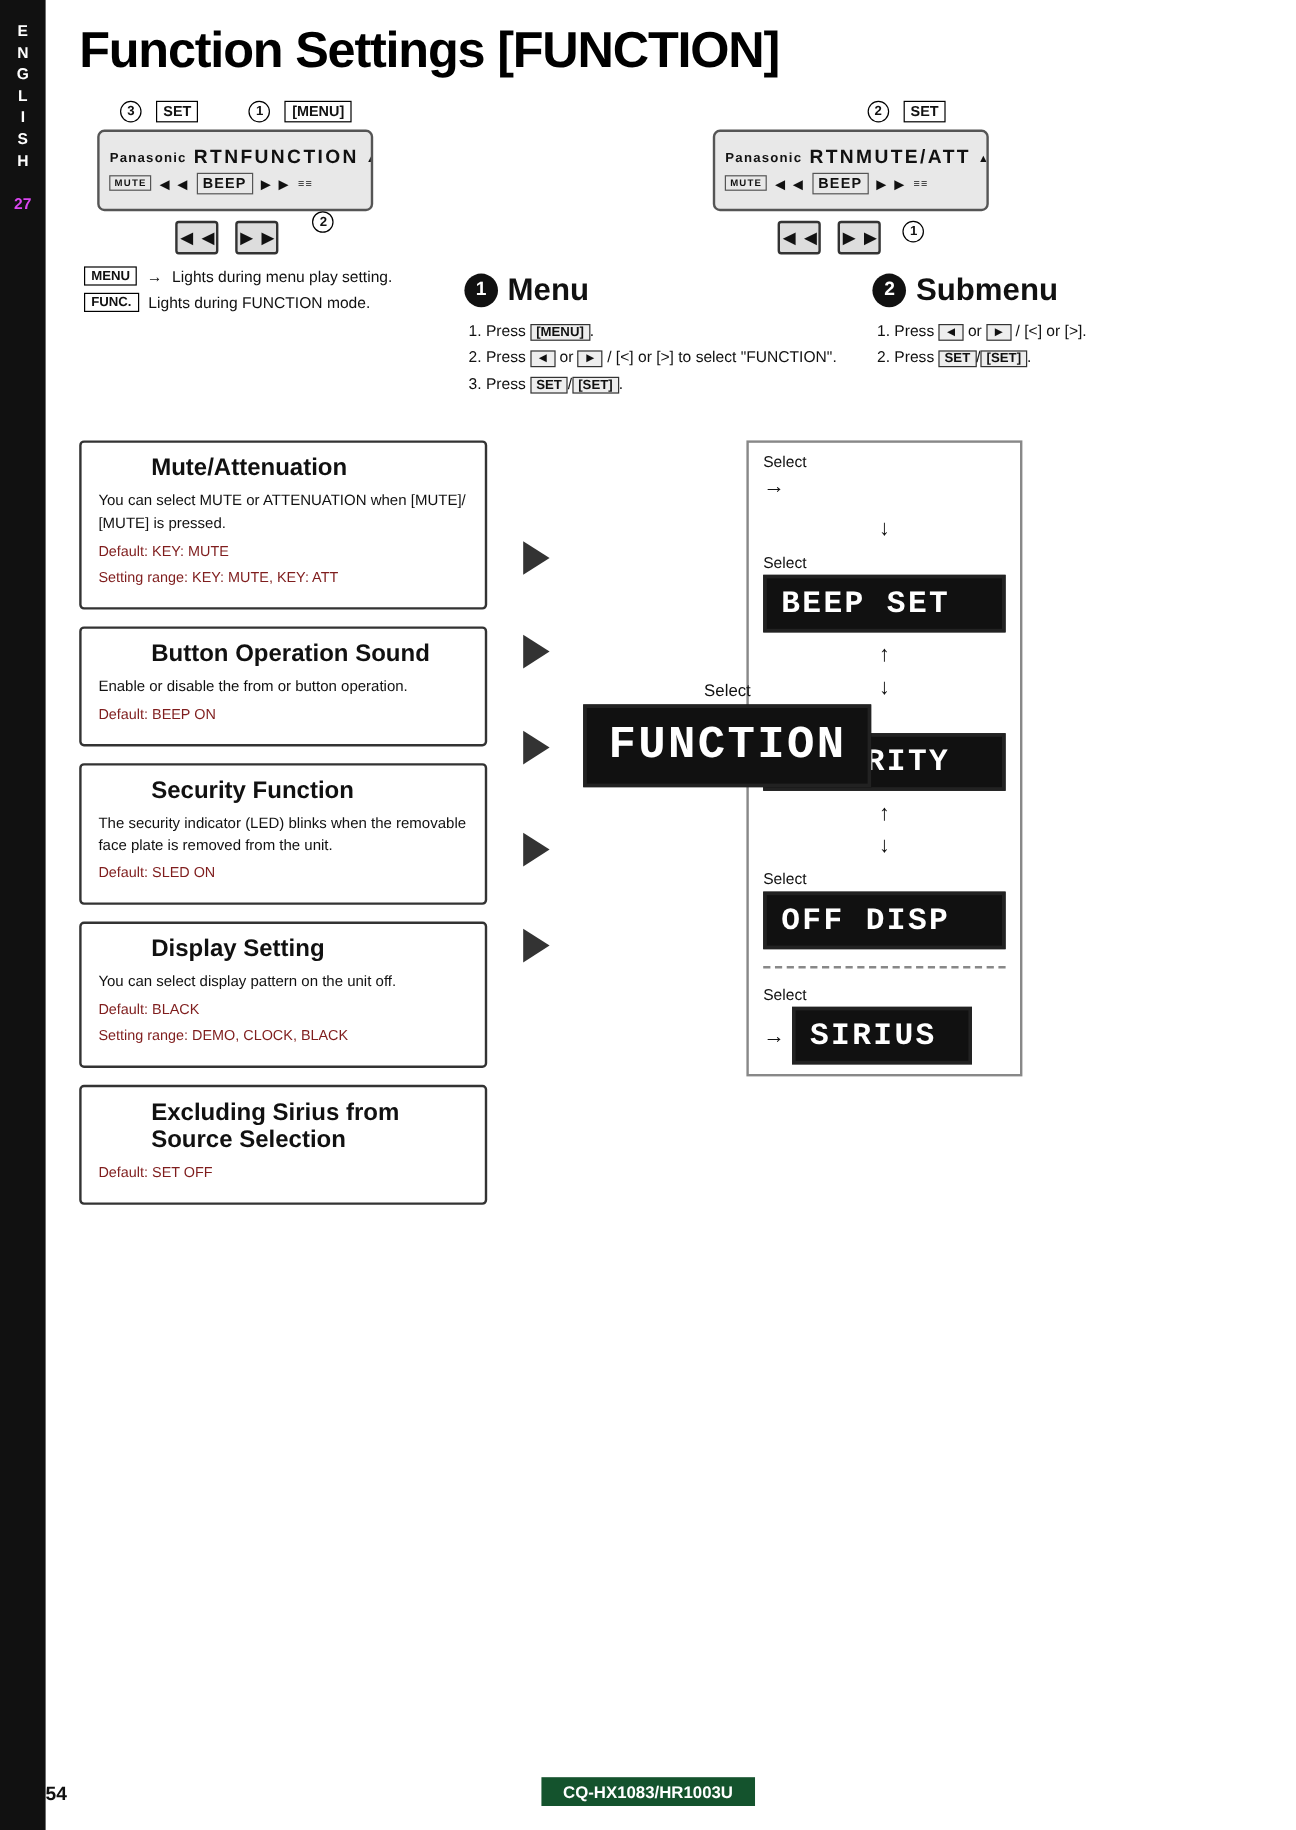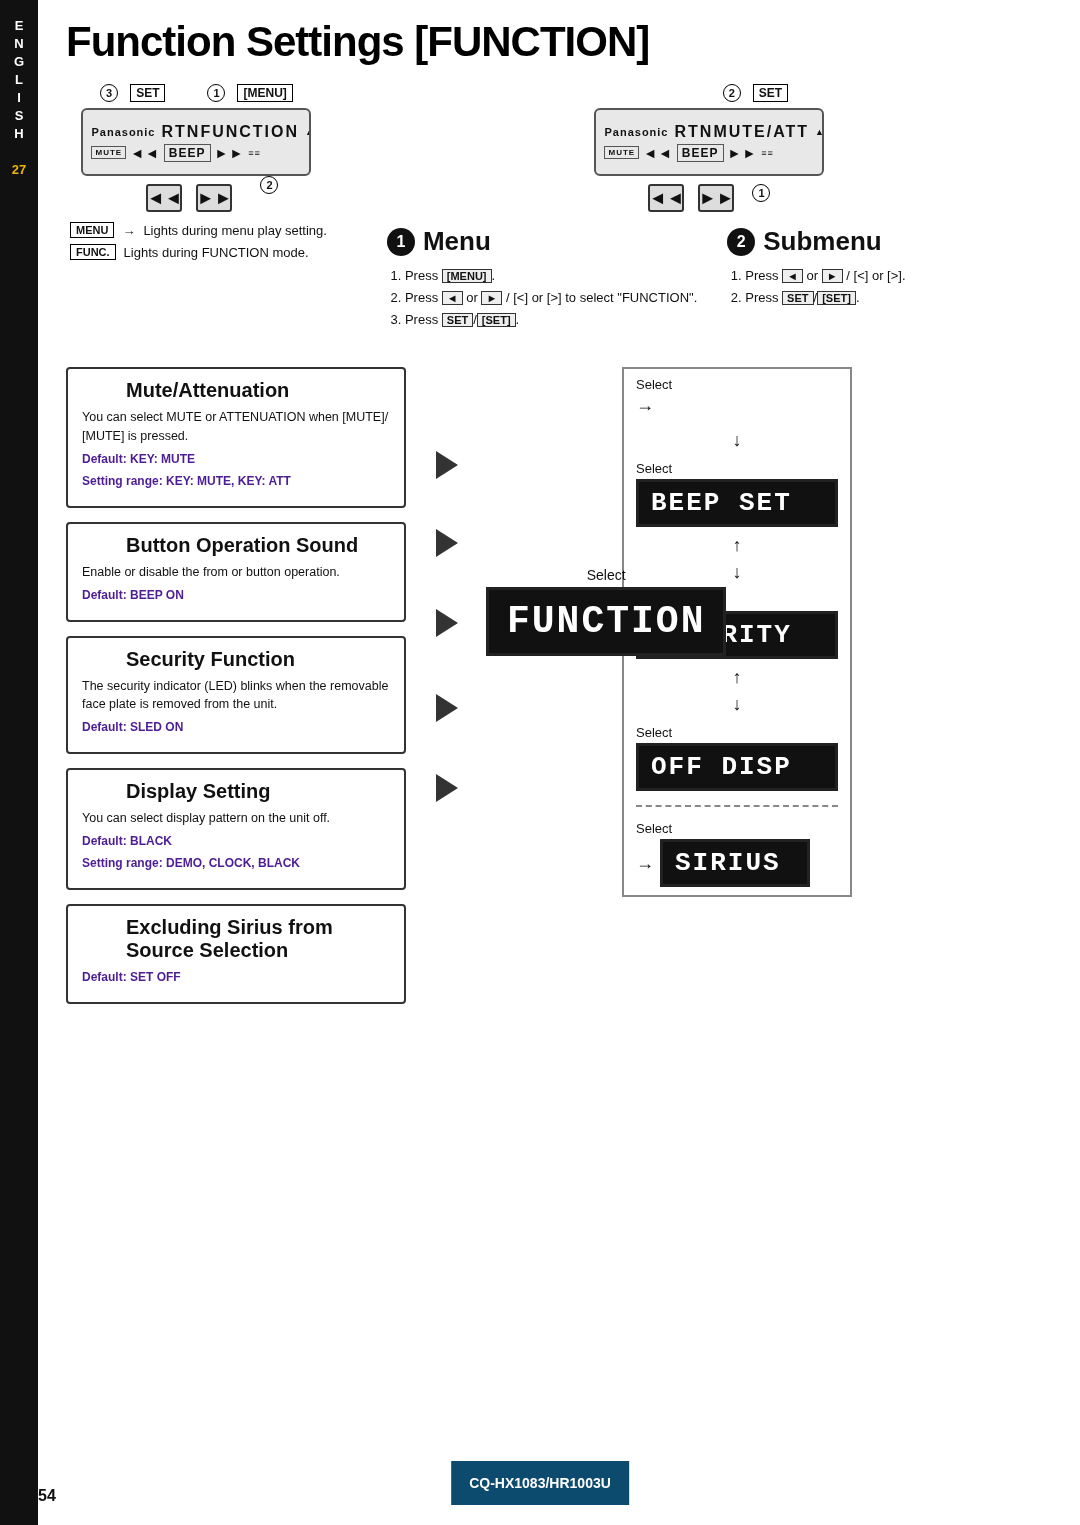--- a/index.html
+++ b/index.html
@@ -28,21 +28,21 @@
     .lang-bar-text {
       color: #fff;
       font-size: 13px;
       font-weight: bold;
       writing-mode: vertical-rl;
       text-orientation: upright;
       letter-spacing: 3px;
       margin-top: 8px;
     }
     .lang-bar-num {
-      color: #eab308;
+      color: #d946ef;
       font-size: 13px;
       font-weight: bold;
       margin-top: 18px;
     }
 
     
     .main {
       margin-left: 38px;
       padding: 18px 28px 30px 28px;
     }
@@ -179,22 +179,21 @@
       margin-bottom: 6px;
       margin-left: 44px;
     }
     .feature-box p {
       font-size: 12.5px;
       line-height: 1.5;
       margin-bottom: 4px;
     }
     .feature-box .default {
       font-size: 12px;
-      color: #4c1d95;
-      font-weight: bold;
+      color: #7f1d1d;
     }
 
     
     .center-column {
       width: 200px;
       display: flex;
       flex-direction: column;
       align-items: center;
       position: relative;
     }
@@ -333,23 +332,23 @@
       bottom: 20px;
       left: 38px;
       font-size: 16px;
       font-weight: bold;
     }
     .model-number {
       position: absolute;
       bottom: 20px;
       left: 50%;
       transform: translateX(-50%);
-      background: #0c4a6e;
+      background: #14532d;
       color: #fff;
-      padding: 14px 18px;
+      padding: 4px 18px;
       font-size: 14px;
       font-weight: bold;
     }
 
     .select-arrow-row {
       display: flex;
       align-items: center;
       gap: 6px;
     }
   </style>

